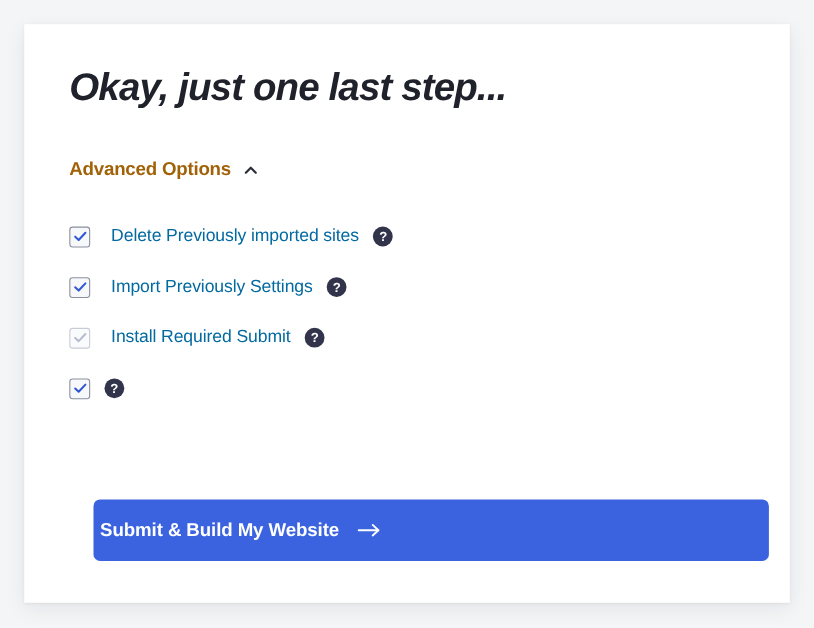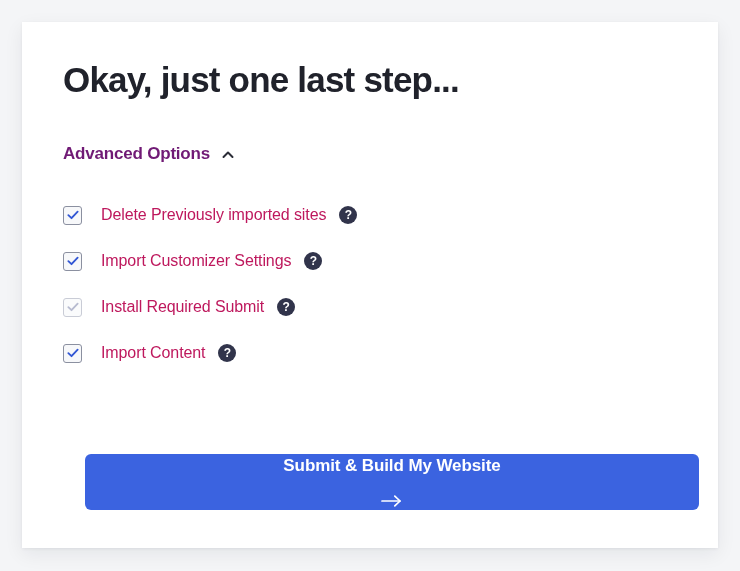--- a/index.html
+++ b/index.html
@@ -45,36 +45,37 @@
     position: absolute;
     left: 0;
     top: 36px;
     margin: 0;
     font-size: 35px;
     line-height: 44px;
     font-weight: 800;
     letter-spacing: -0.8px;
     color: #20222b;
     white-space: nowrap;
+    font-style: italic;
   }
 
   .adv-toggle {
     position: absolute;
     left: 0;
     top: 122px;
     display: flex;
     align-items: center;
     gap: 11px;
     cursor: pointer;
     user-select: none;
   }
   .adv-toggle-label {
     font-size: 17px;
     font-weight: 700;
-    color: #701a75;
+    color: #a16207;
     letter-spacing: -0.2px;
     white-space: nowrap;
   }
   .chevron-up-icon {
     display: inline-flex;
     align-items: center;
     justify-content: center;
     width: 14px;
     height: 14px;
     margin-top: 2px;
@@ -118,21 +119,21 @@
     border-color: #c9ccd6;
     background: #fafbfc;
     cursor: default;
   }
   .checkbox.disabled .tick { stroke: #b7bbd0; }
 
   .option-label {
     margin-left: 19px;
     font-size: 16px;
     line-height: 20px;
-    color: #be185d;
+    color: #0369a1;
     letter-spacing: -0.1px;
     white-space: nowrap;
     cursor: default;
   }
 
   .help-icon {
     margin-left: 13px;
     width: 18px;
     height: 18px;
     flex: 0 0 18px;
@@ -152,25 +153,24 @@
     left: 22px;
     top: 432px;
     width: 614px;
     height: 56px;
     background: #3b63e0;
     border: none;
     border-radius: 6px;
     color: #ffffff;
     display: flex;
     align-items: center;
-    justify-content: flex-end;
+    justify-content: flex-start;
     gap: 17px;
     cursor: pointer;
     font-family: "Liberation Sans", sans-serif;
-    flex-direction: column;
   }
   .submit-label {
     font-size: 17px;
     font-weight: 700;
     letter-spacing: -0.1px;
   }
   .arrow-right-icon {
     display: inline-flex;
     align-items: center;
     justify-content: center;
@@ -208,42 +208,41 @@
           <span class="option-label">Delete Previously imported sites</span>
           <span class="help-icon">?</span>
         </div>
 
         <div class="option-row">
           <span class="checkbox">
             <svg viewBox="0 0 14 14" width="13" height="13" aria-hidden="true">
               <path class="tick" d="M2 7.2 L5.4 10.4 L12 3.4" fill="none" stroke-width="2" stroke-linecap="round" stroke-linejoin="round"></path>
             </svg>
           </span>
-          <span class="option-label">Import Customizer Settings</span>
+          <span class="option-label">Import Previously Settings</span>
           <span class="help-icon">?</span>
         </div>
 
 
         <div class="option-row">
           <span class="checkbox disabled">
             <svg viewBox="0 0 14 14" width="13" height="13" aria-hidden="true">
               <path class="tick" d="M2 7.2 L5.4 10.4 L12 3.4" fill="none" stroke-width="2" stroke-linecap="round" stroke-linejoin="round"></path>
             </svg>
           </span>
           <span class="option-label">Install Required Submit</span>
           <span class="help-icon">?</span>
         </div>
 
         <div class="option-row">
           <span class="checkbox">
             <svg viewBox="0 0 14 14" width="13" height="13" aria-hidden="true">
               <path class="tick" d="M2 7.2 L5.4 10.4 L12 3.4" fill="none" stroke-width="2" stroke-linecap="round" stroke-linejoin="round"></path>
             </svg>
           </span>
-          <span class="option-label">Import Content</span>
           <span class="help-icon">?</span>
         </div>
 
       </div>
 
       <button class="submit-button">
         <span class="submit-label">Submit &amp; Build My Website</span>
         <span class="arrow-right-icon">
           <svg viewBox="0 0 22 14" width="22" height="14" aria-hidden="true">
             <path d="M1 7 H19" fill="none" stroke="#ffffff" stroke-width="1.7" stroke-linecap="round"></path>

